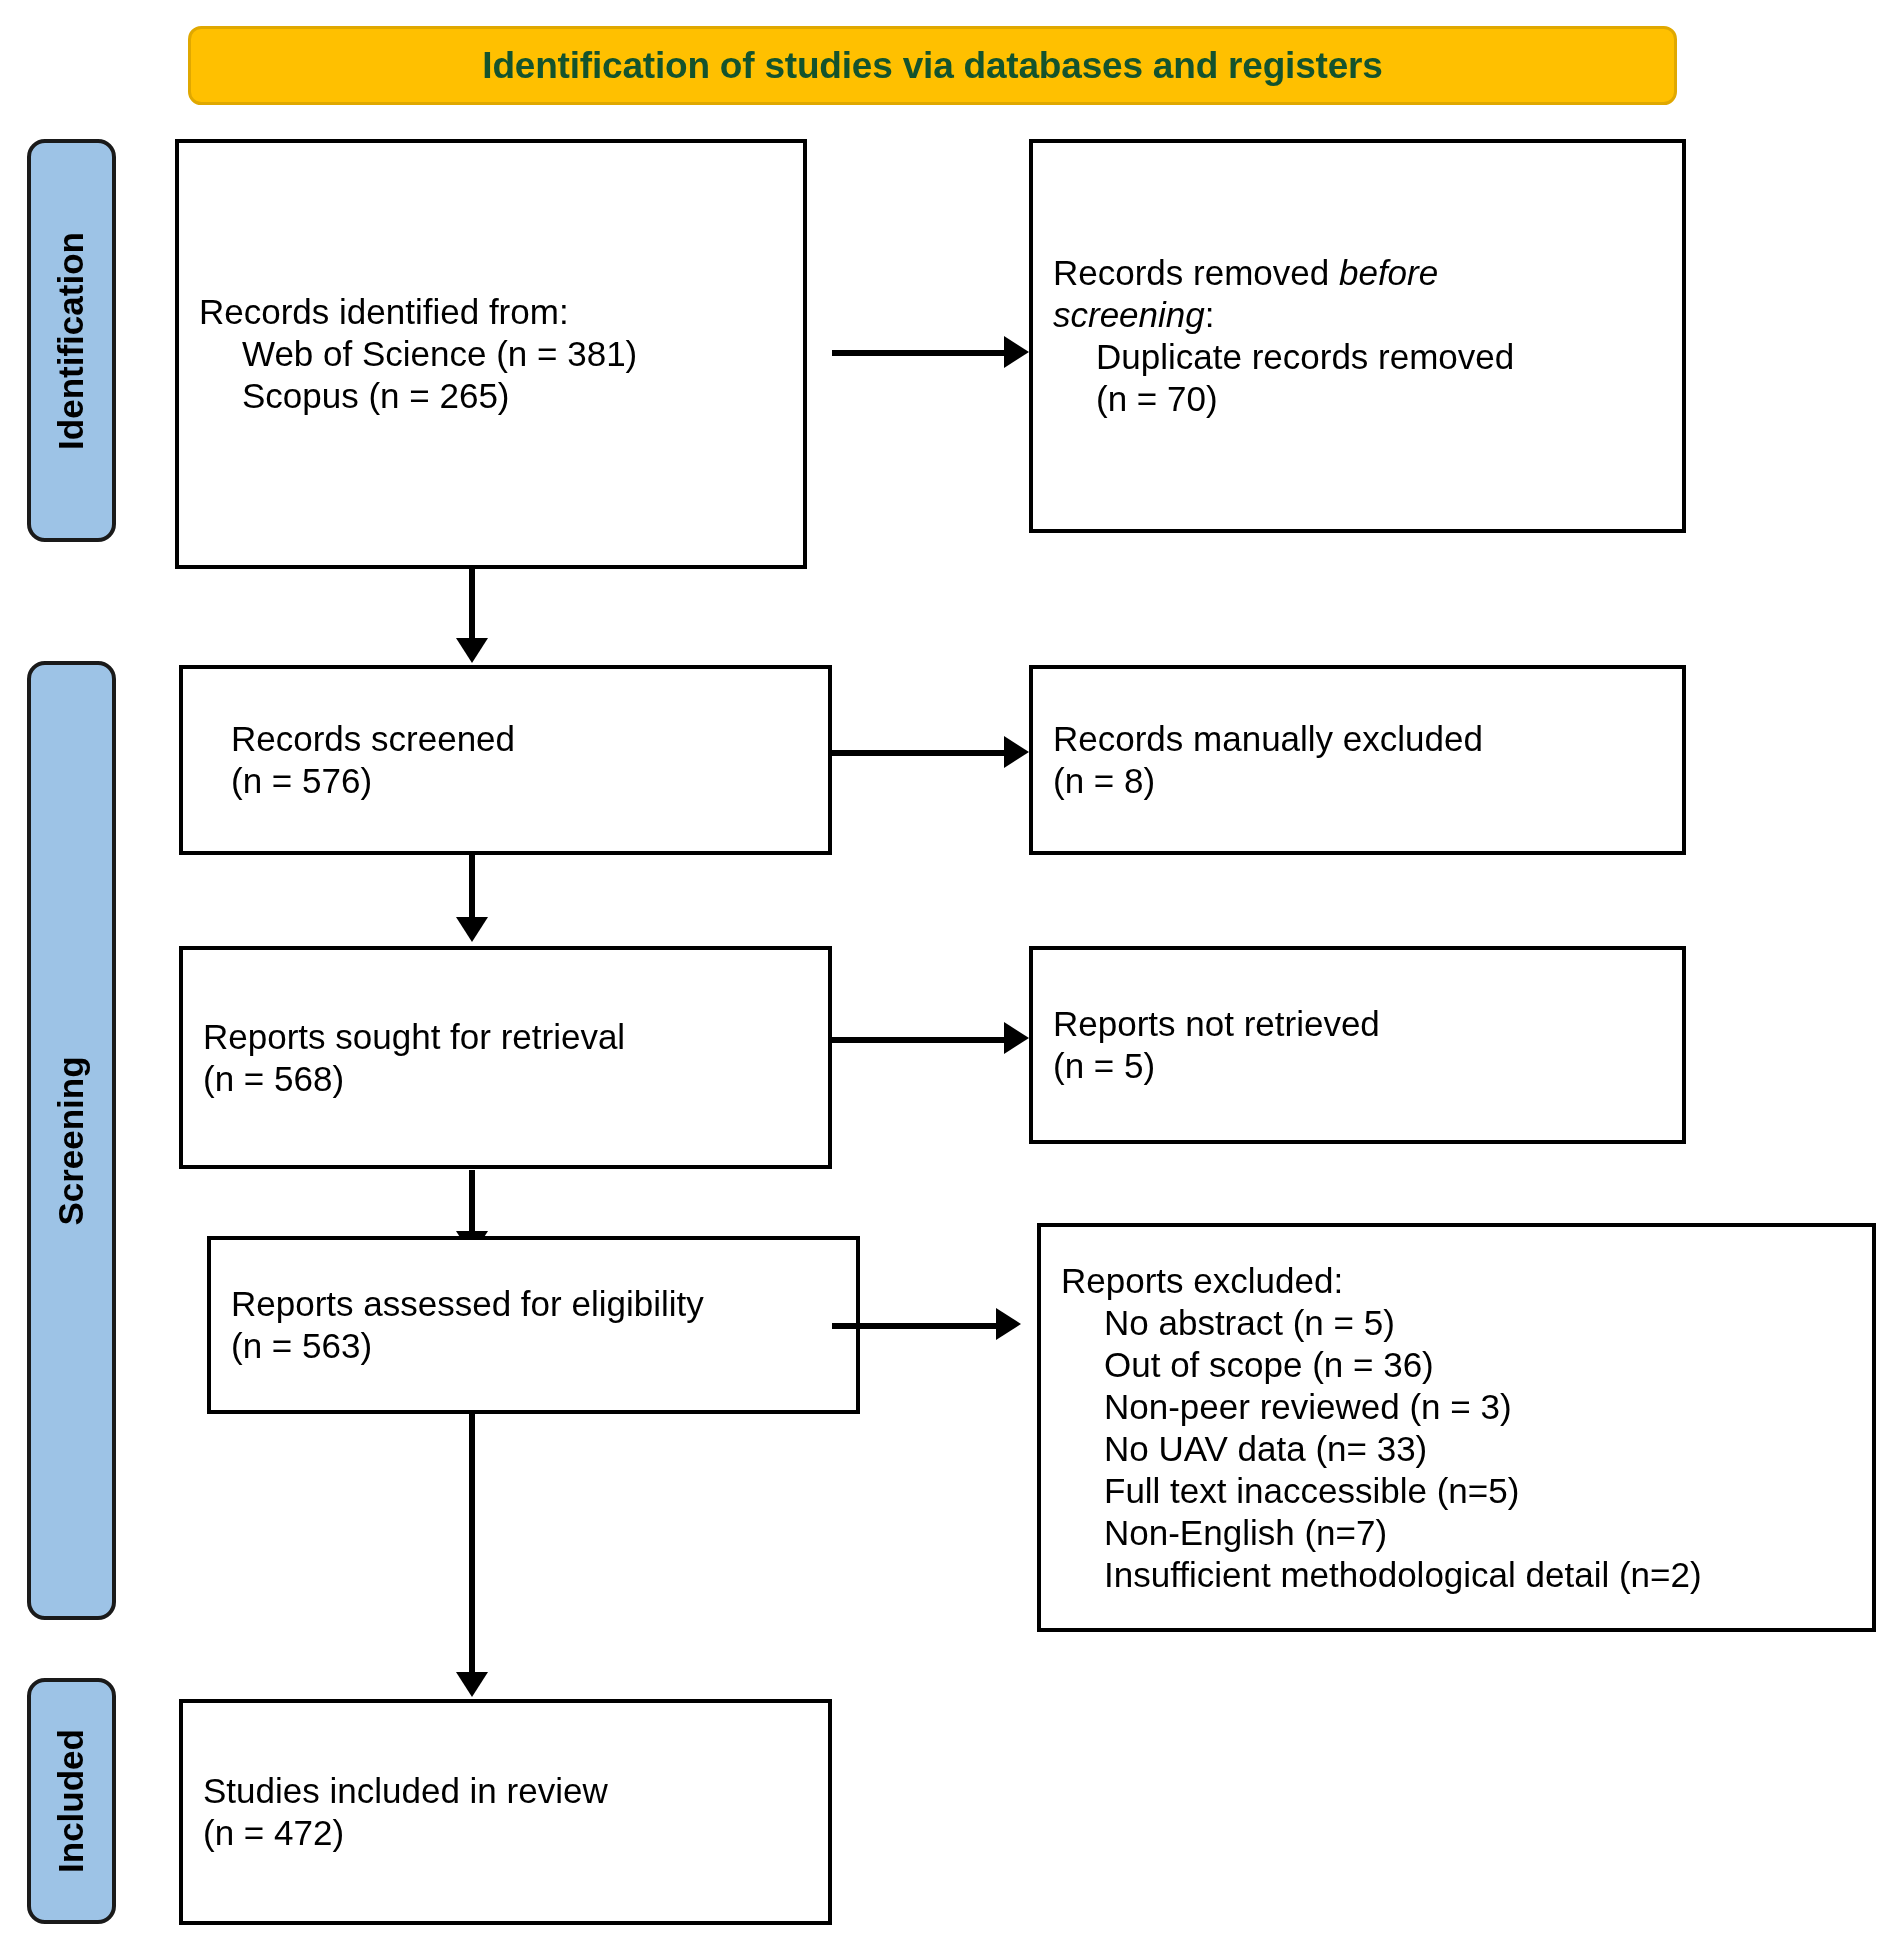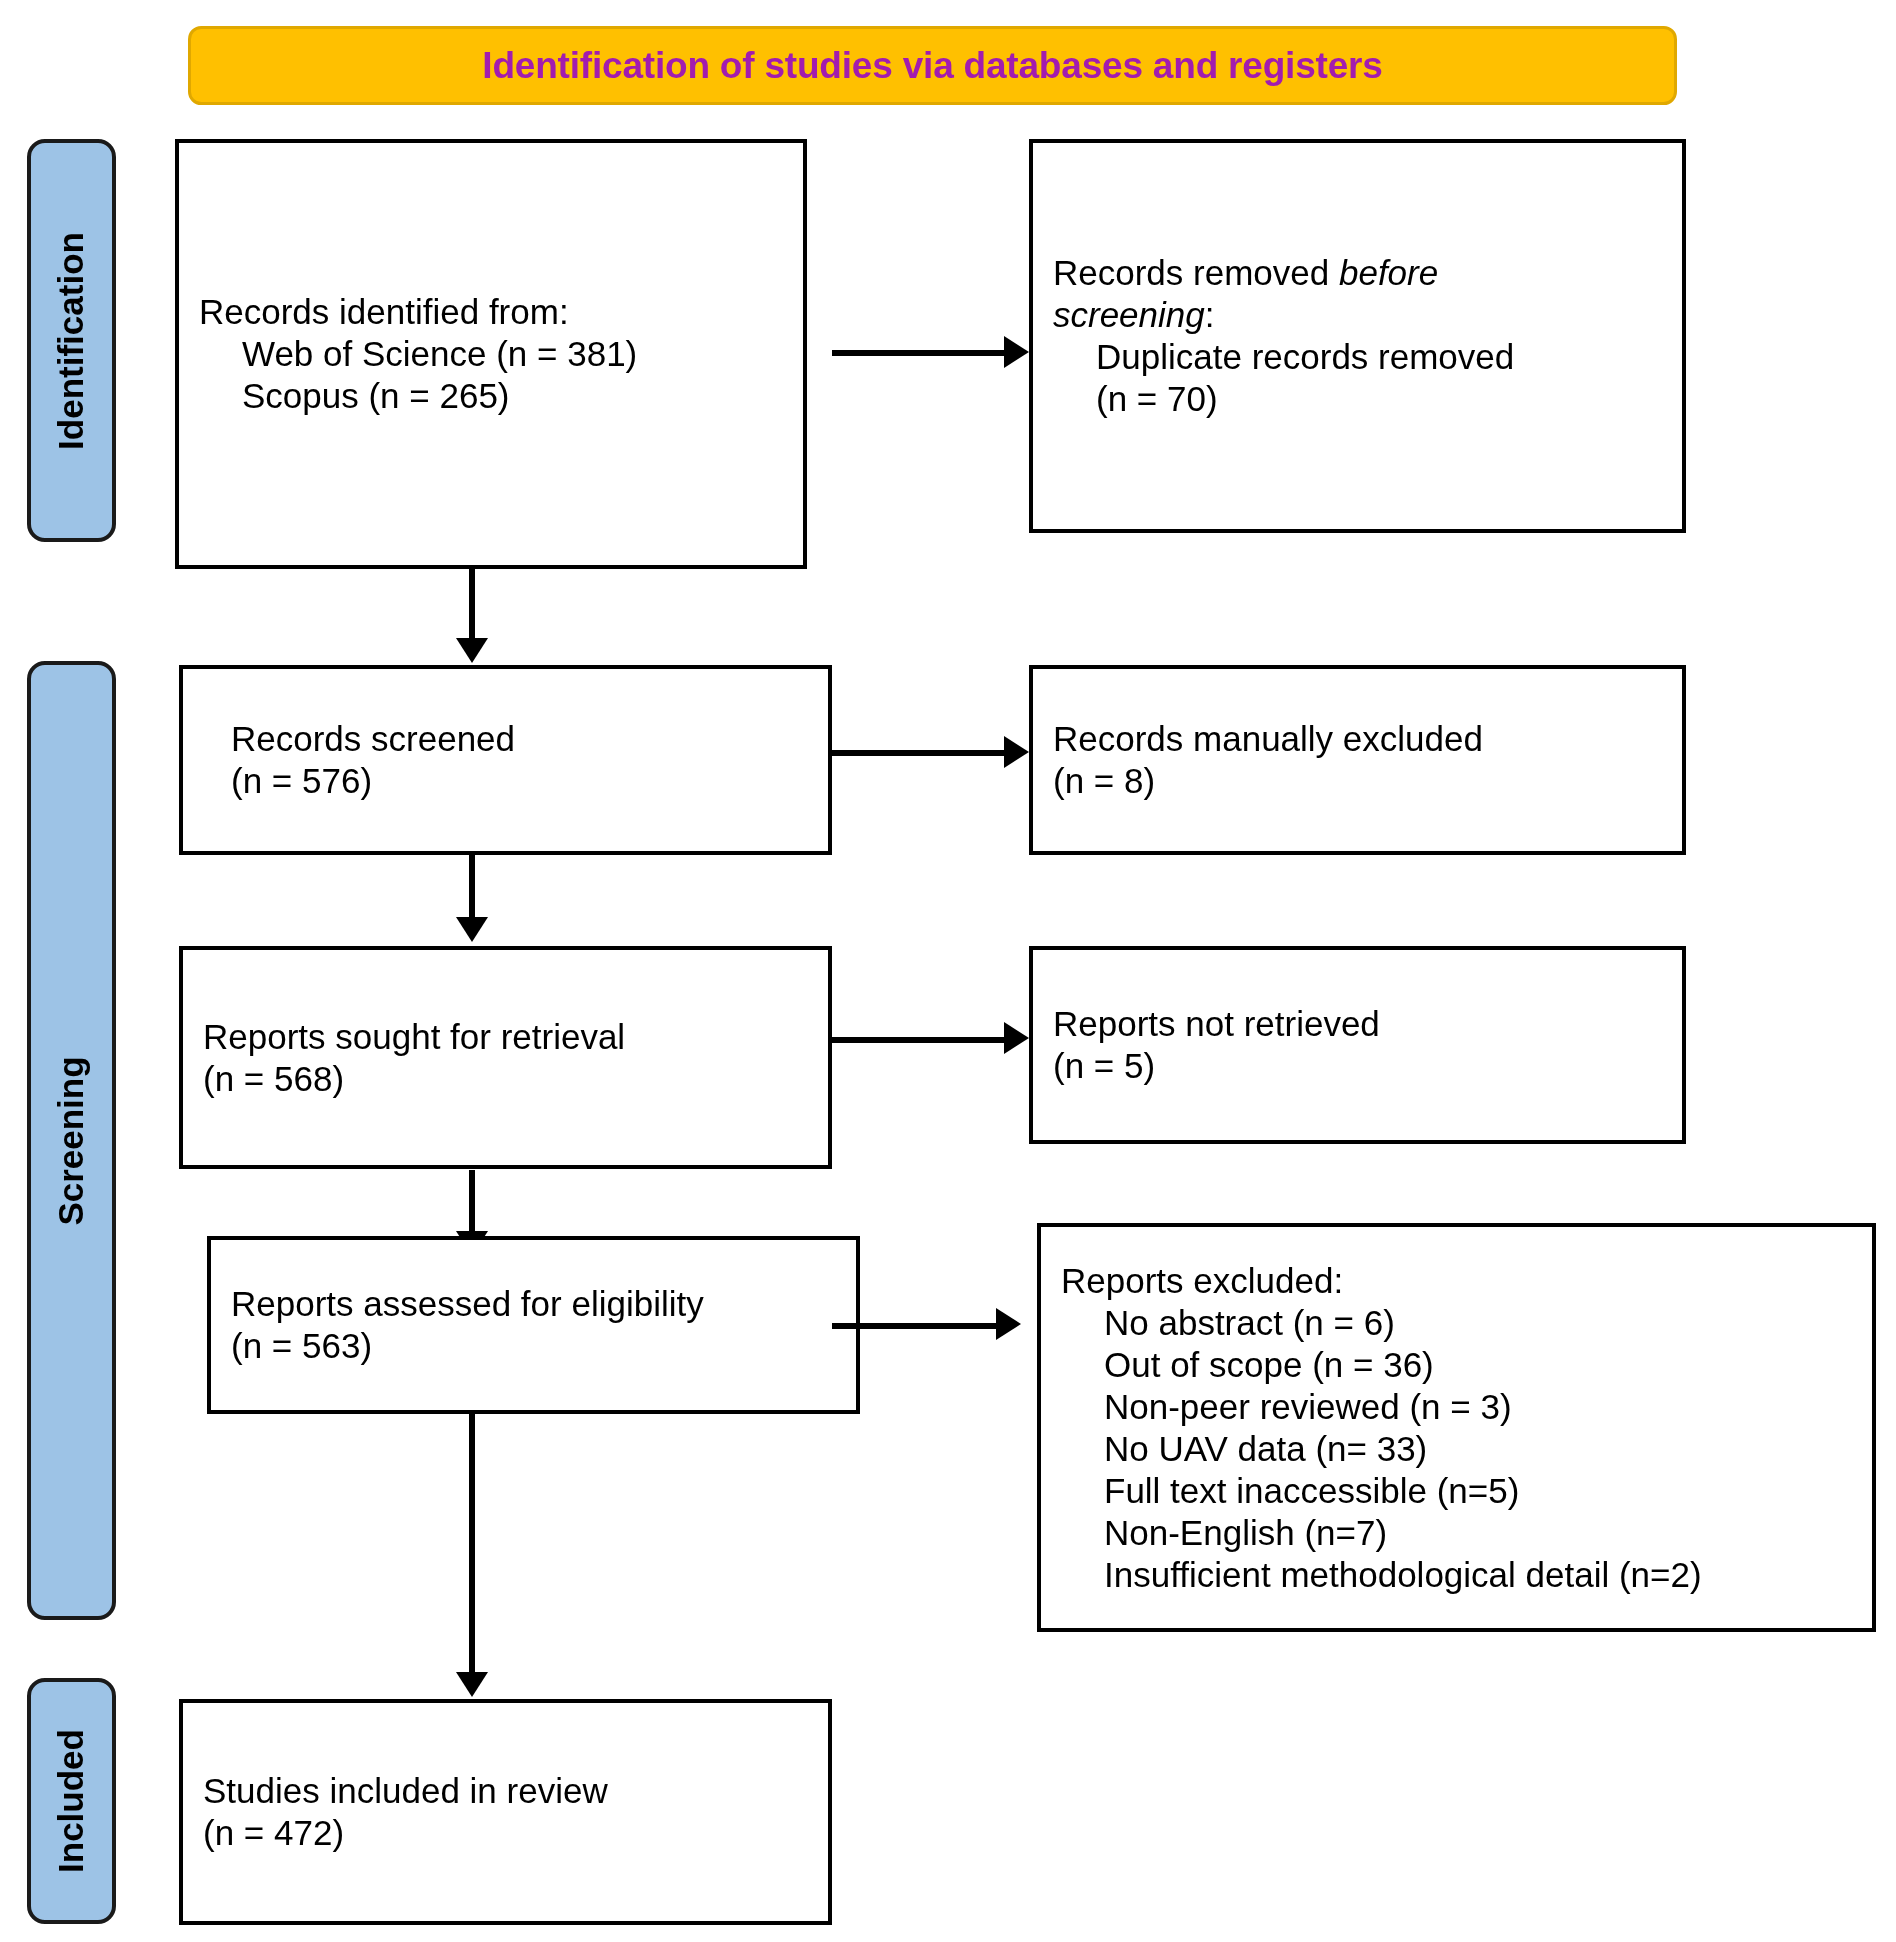--- a/index.html
+++ b/index.html
@@ -29,21 +29,21 @@
     border: 3.3px solid #E0A800;
     border-radius: 13.2px;
     box-sizing: border-box;
     display: flex;
     align-items: center;
     justify-content: center;
   }
   .header-title {
     font-size: 37px;
     font-weight: bold;
-    color: #a21caf;
+    color: #14532d;
     letter-spacing: -0.2px;
     text-align: center;
     white-space: nowrap;
   }
 
   
   .stage-tab {
     position: absolute;
     background: #9DC3E6;
     border: 4.1px solid #1a1a1a;
@@ -201,21 +201,21 @@
   <div class="pbox" style="left:179px; top:1236px; width:653px; height:178px;margin-left:28px;">
     <div class="pbox-inner">
       <div class="pline">Reports assessed for eligibility</div>
       <div class="pline">(n = 563)</div>
     </div>
   </div>
 
   <div class="pbox" style="left:1037px; top:1223px; width:839px; height:409px;">
     <div class="pbox-inner">
       <div class="pline">Reports excluded:</div>
-      <div class="pline indent">No abstract (n = 6)</div>
+      <div class="pline indent">No abstract (n = 5)</div>
       <div class="pline indent">Out of scope (n = 36)</div>
       <div class="pline indent">Non-peer reviewed (n = 3)</div>
       <div class="pline indent">No UAV data (n= 33)</div>
       <div class="pline indent">Full text inaccessible (n=5)</div>
       <div class="pline indent">Non-English (n=7)</div>
       <div class="pline indent">Insufficient methodological detail (n=2)</div>
     </div>
   </div>
 
   <div class="conn conn-h" style="left:832px; top:1323px; width:164px;"></div>

